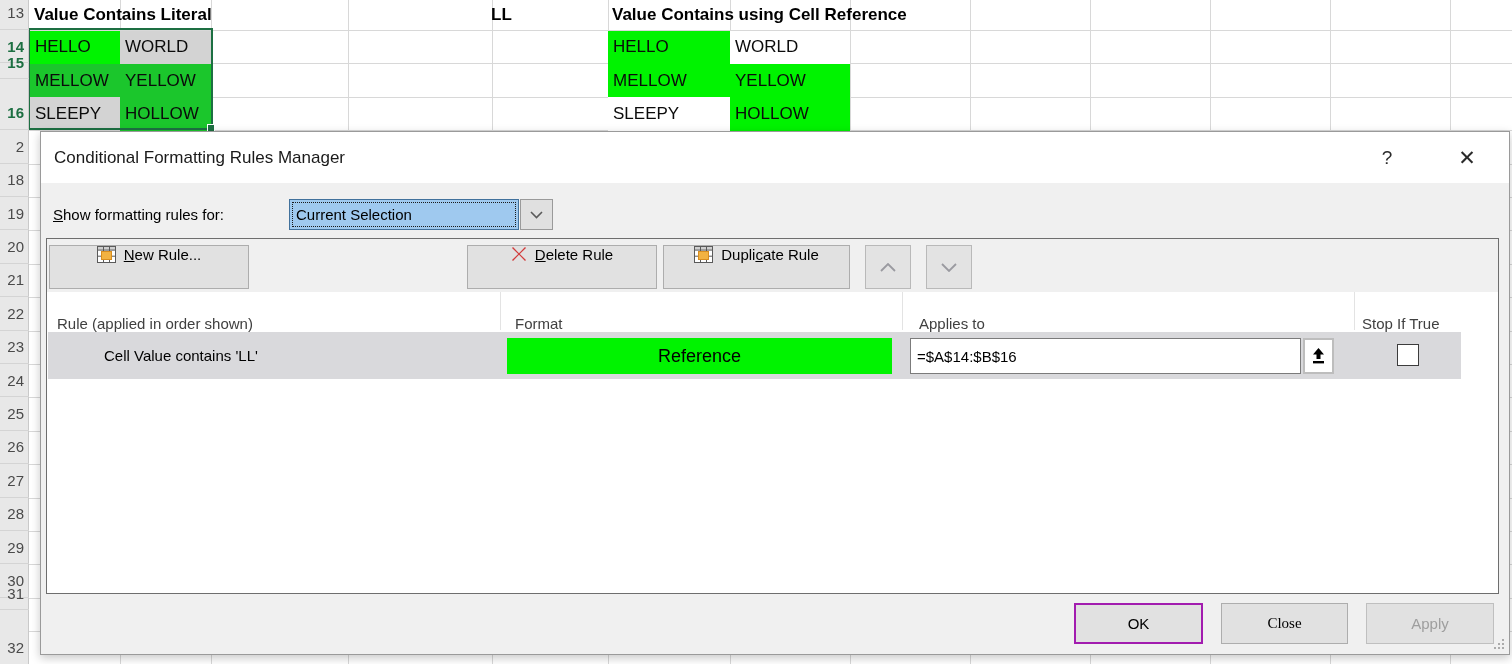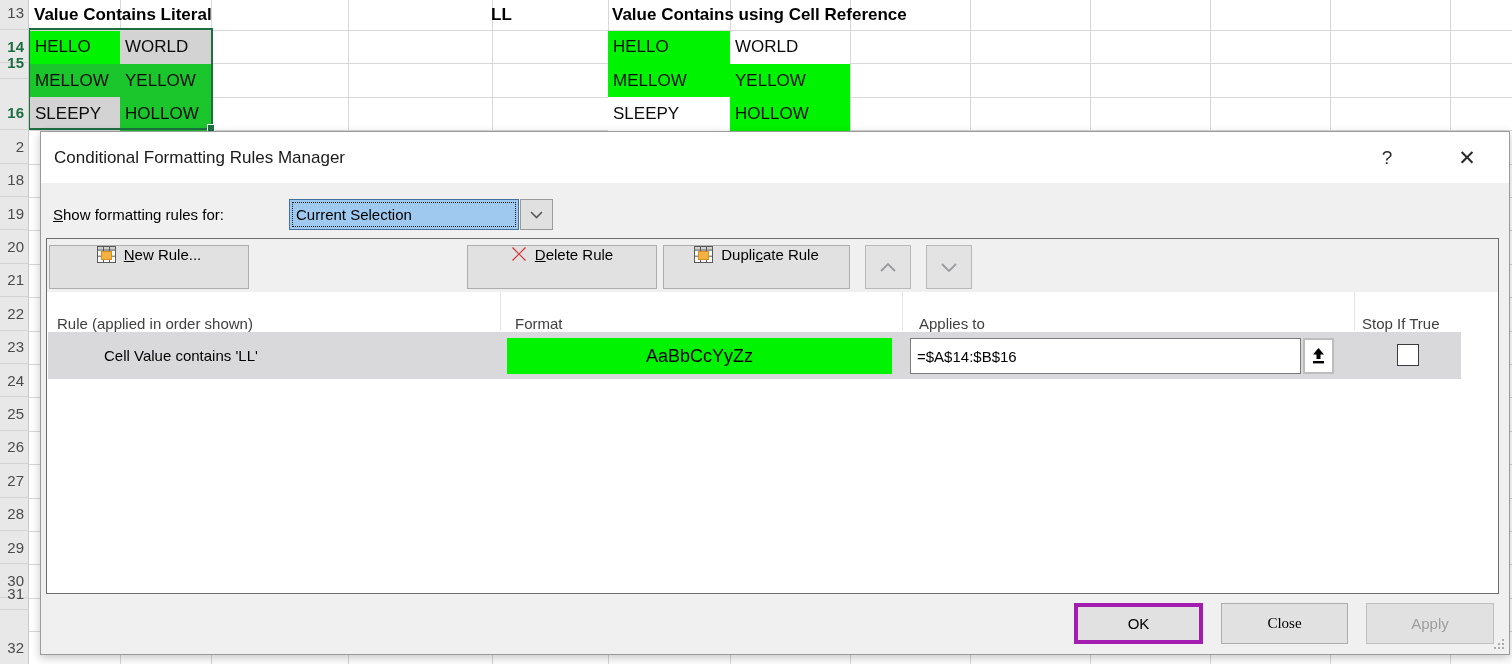--- a/index.html
+++ b/index.html
@@ -73,21 +73,21 @@
     background:#fff; border:1px solid #7b7b7b; font-size:15px; padding:0 6px;
     font-family:"Liberation Sans", sans-serif; color:#000; }
   #range-btn { position:absolute; left:1255px; top:6px; width:31px; height:36px;
     background:#fff; border:2px solid #bdbdbd; display:flex; align-items:center;
     justify-content:center; }
   #stop-checkbox { position:absolute; left:1349px; top:12px; width:22px; height:22px;
     background:#fff; border:1px solid #3c3c3c; }
 
   .ft-btn { position:absolute; top:471px; height:41px; display:flex; align-items:center;
     justify-content:center; font-size:15px; background:#e1e1e1; }
-  #ok-btn { left:1033px; width:129px; border:4px solid #a21caf; }
+  #ok-btn { left:1033px; width:129px; border:2px solid #a21caf; }
   #close2-btn { left:1180px; width:127px; border:1px solid #adadad;font-family:Liberation Serif, serif; }
   #apply-btn { left:1325px; width:128px; border:1px solid #bfbfbf; color:#9e9e9e; }
   #resize-grip { position:absolute; right:5px; bottom:5px; width:10px; height:10px; }
   #resize-grip i { position:absolute; width:2px; height:2px; background:#ababab; }
 </style>
 </head>
 <body>
 
 <div id="stage">
 
@@ -238,21 +238,21 @@
         <div class="col-h" style="left:10px;">Rule (applied in order shown)</div>
         <div class="col-h" style="left:468px;">Format</div>
         <div class="col-h" style="left:872px;">Applies to</div>
         <div class="col-h" style="left:1315px;">Stop If True</div>
         <div class="col-sep" style="left:453px;"></div>
         <div class="col-sep" style="left:855px;"></div>
         <div class="col-sep" style="left:1307px;"></div>
 
         <div id="rule-row">
           <div id="rule-name">Cell Value contains 'LL'</div>
-          <div id="format-preview" style="background: rgb(0, 243, 0);">AaBbCcYyZz</div>
+          <div id="format-preview" style="background: rgb(0, 243, 0);">Reference</div>
           <input id="applies-input" type="text" value="=$A$14:$B$16" style="">
           <div id="range-btn">
             <svg width="15" height="18" viewBox="0 0 15 18">
                 <path d="M7.5 1 L13 7.5 L9.5 7.5 L9.5 12 L5.5 12 L5.5 7.5 L2 7.5 Z" fill="#000"></path>
                 <rect x="2" y="14" width="11" height="2.4" fill="#000"></rect>
               </svg>
           </div>
           <div id="stop-checkbox"></div>
         </div>
       </div>

